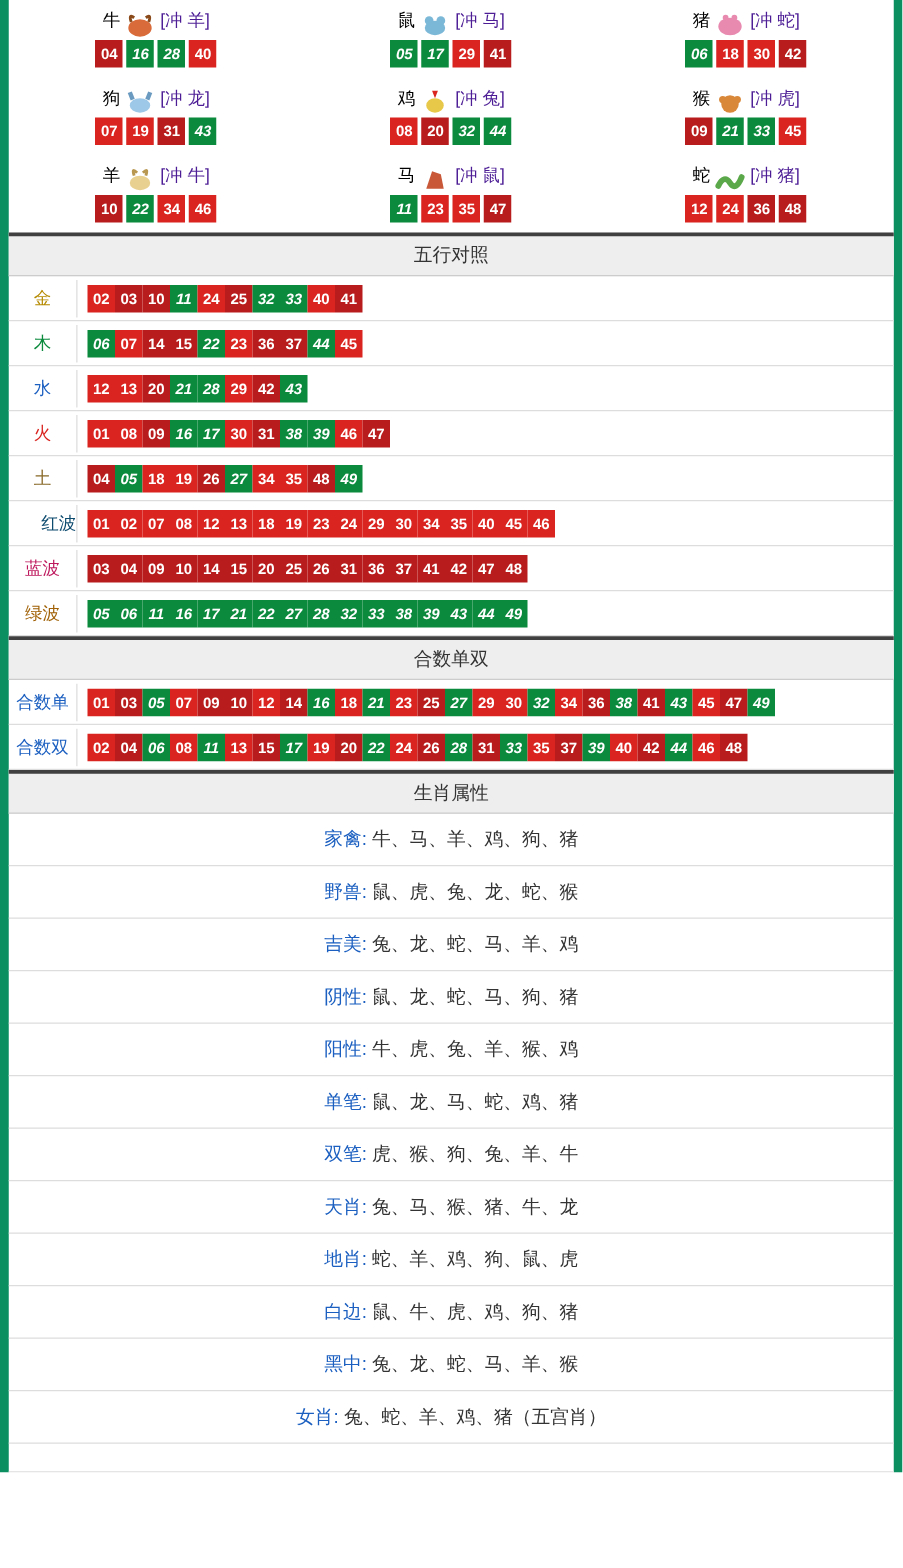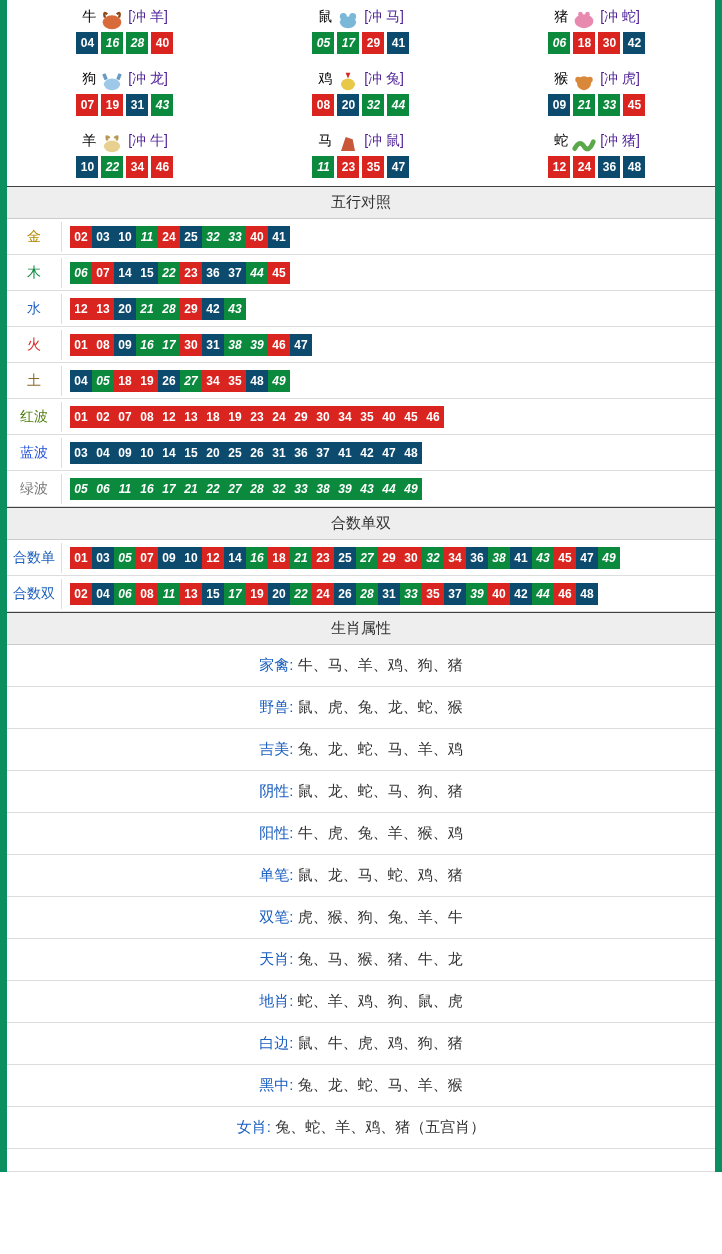--- a/index.html
+++ b/index.html
@@ -9,38 +9,38 @@
   .zodiac-grid { display: flex; flex-wrap: wrap; }
   .zodiac-cell { width: 33.333%; text-align: center; padding: 6px 0 8px 0; }
   .zodiac-label { display: inline-flex; align-items: center; justify-content: center; gap: 2px; }
   .zodiac-name { font-size: 14px; color: #000; }
   .zodiac-conflict { font-size: 14px; color: #4c1d95; }
   .zodiac-icon { width: 28px; height: 22px; display: inline-block; }
   .zodiac-nums { margin-top: 4px; display: flex; justify-content: center; gap: 3px; }
   
   .num { display: inline-flex; align-items: center; justify-content: center; width: 22px; height: 22px; color: #fff; font-size: 12px; font-weight: bold; }
   .red { background: #d9241f; }
-  .blue { background: #0c4a6e; }
+  .blue { background: #b91c1c; }
   .green { background: #0b8a3d; font-style: italic; }
   
-  .section-header { background: #eeeeee; text-align: center; font-size: 15px; padding: 6px 0; border-top: 1px solid #404040; border-bottom: 1px solid #ccc; color: #333; }
+  .section-header { background: #eeeeee; text-align: center; font-size: 15px; padding: 6px 0; border-top: 3px solid #404040; border-bottom: 1px solid #ccc; color: #333; }
   
   .row { display: flex; align-items: center; border-bottom: 1px solid #ddd; min-height: 36px; }
   .row-label { width: 55px; text-align: center; font-size: 14px; padding: 6px 0; border-right: 1px solid #ddd; }
   .row-nums { flex: 1; display: flex; flex-wrap: wrap; gap: 0; padding: 6px 8px; }
   
   .gold { color: #b58a00; }
   .wood { color: #0b8a3d; }
   .water { color: #1b5fc0; }
   .fire { color: #d9241f; }
   .earth { color: #8a6a2a; }
   
-  .wave-red { color: #4d7c0f; }
-  .wave-blue { color: #1d4ed8; }
-  .wave-green { color: #737373; }
+  .wave-red { color: #0c4a6e; text-align: right; }
+  .wave-blue { color: #be185d; }
+  .wave-green { color: #a16207; }
   
   .attr-row { text-align: center; padding: 11px 0; border-bottom: 1px solid #ddd; font-size: 15px; color: #333; }
   .attr-label { color: #1b5fc0; }
 </style>
 </head>
 <body>
 
 <div class="wrapper">
 
   <div class="zodiac-grid" id="zodiac-grid">

